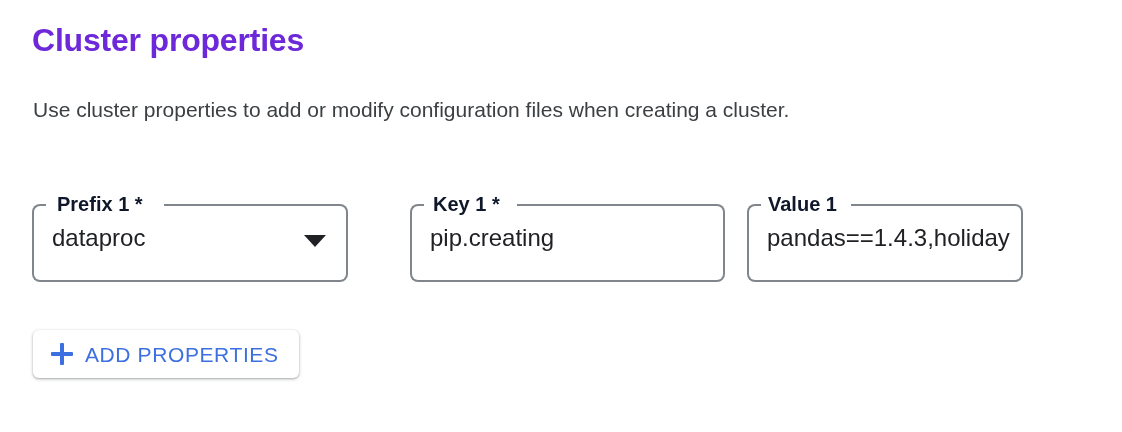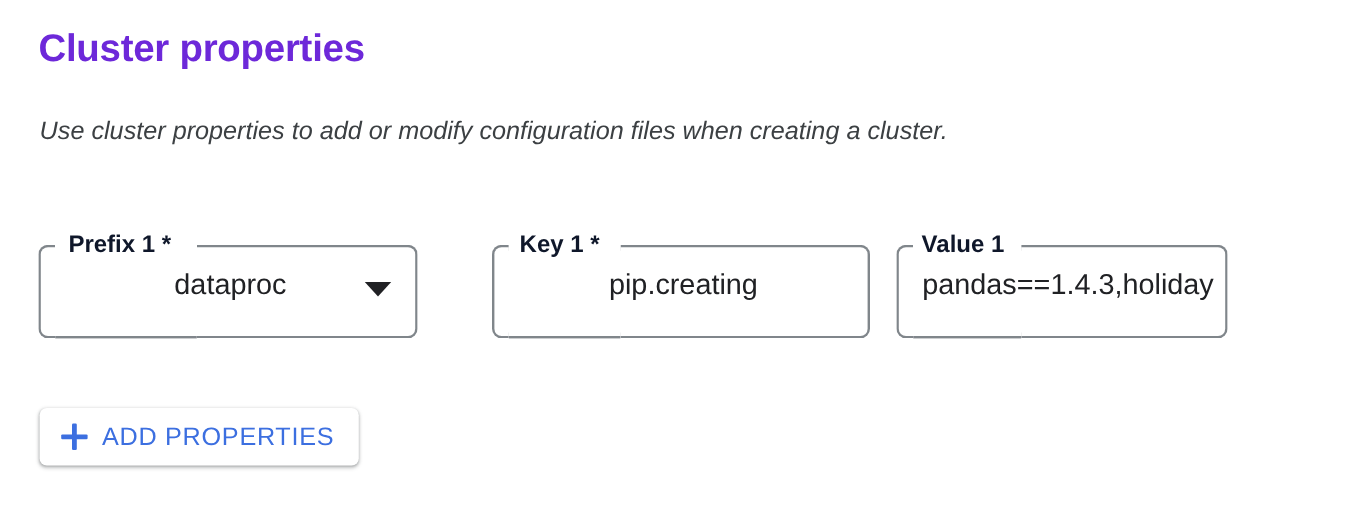--- a/index.html
+++ b/index.html
@@ -30,21 +30,20 @@
   }
   .page-subtitle {
     position: absolute;
     left: 33px;
     top: 96px;
     font-size: 21px;
     line-height: 28px;
     font-weight: 400;
     color: #3c4043;
     white-space: nowrap;
-    font-style: italic;
   }
 
   
   .field-row {
     position: absolute;
     left: 0;
     top: 204px;
     width: 1122px;
     height: 80px;
   }
@@ -109,40 +108,39 @@
     position: absolute;
     left: 20px;
     top: 18px;
     right: 16px;
     font-size: 24px;
     line-height: 32px;
     color: #202124;
     white-space: nowrap;
     overflow: hidden;
     text-overflow: clip;
-    text-align: center;
   }
   .mdc-field.f3 .field-value { right: 10px; }
 
   .dropdown-caret {
     position: absolute;
     right: 22px;
     top: 31px;
     width: 0;
     height: 0;
     border-left: 11px solid transparent;
     border-right: 11px solid transparent;
     border-top: 12px solid #202124;
   }
 
   
   .add-btn {
     position: absolute;
     left: 33px;
-    top: 340px;
+    top: 330px;
     height: 48px;
     display: flex;
     align-items: center;
     gap: 12px;
     padding: 0 20px 0 18px;
     background: #ffffff;
     border: none;
     border-radius: 6px;
     box-shadow: 0 1px 2px 0 rgba(60,64,67,.30),
                 0 1px 3px 1px rgba(60,64,67,.15);

